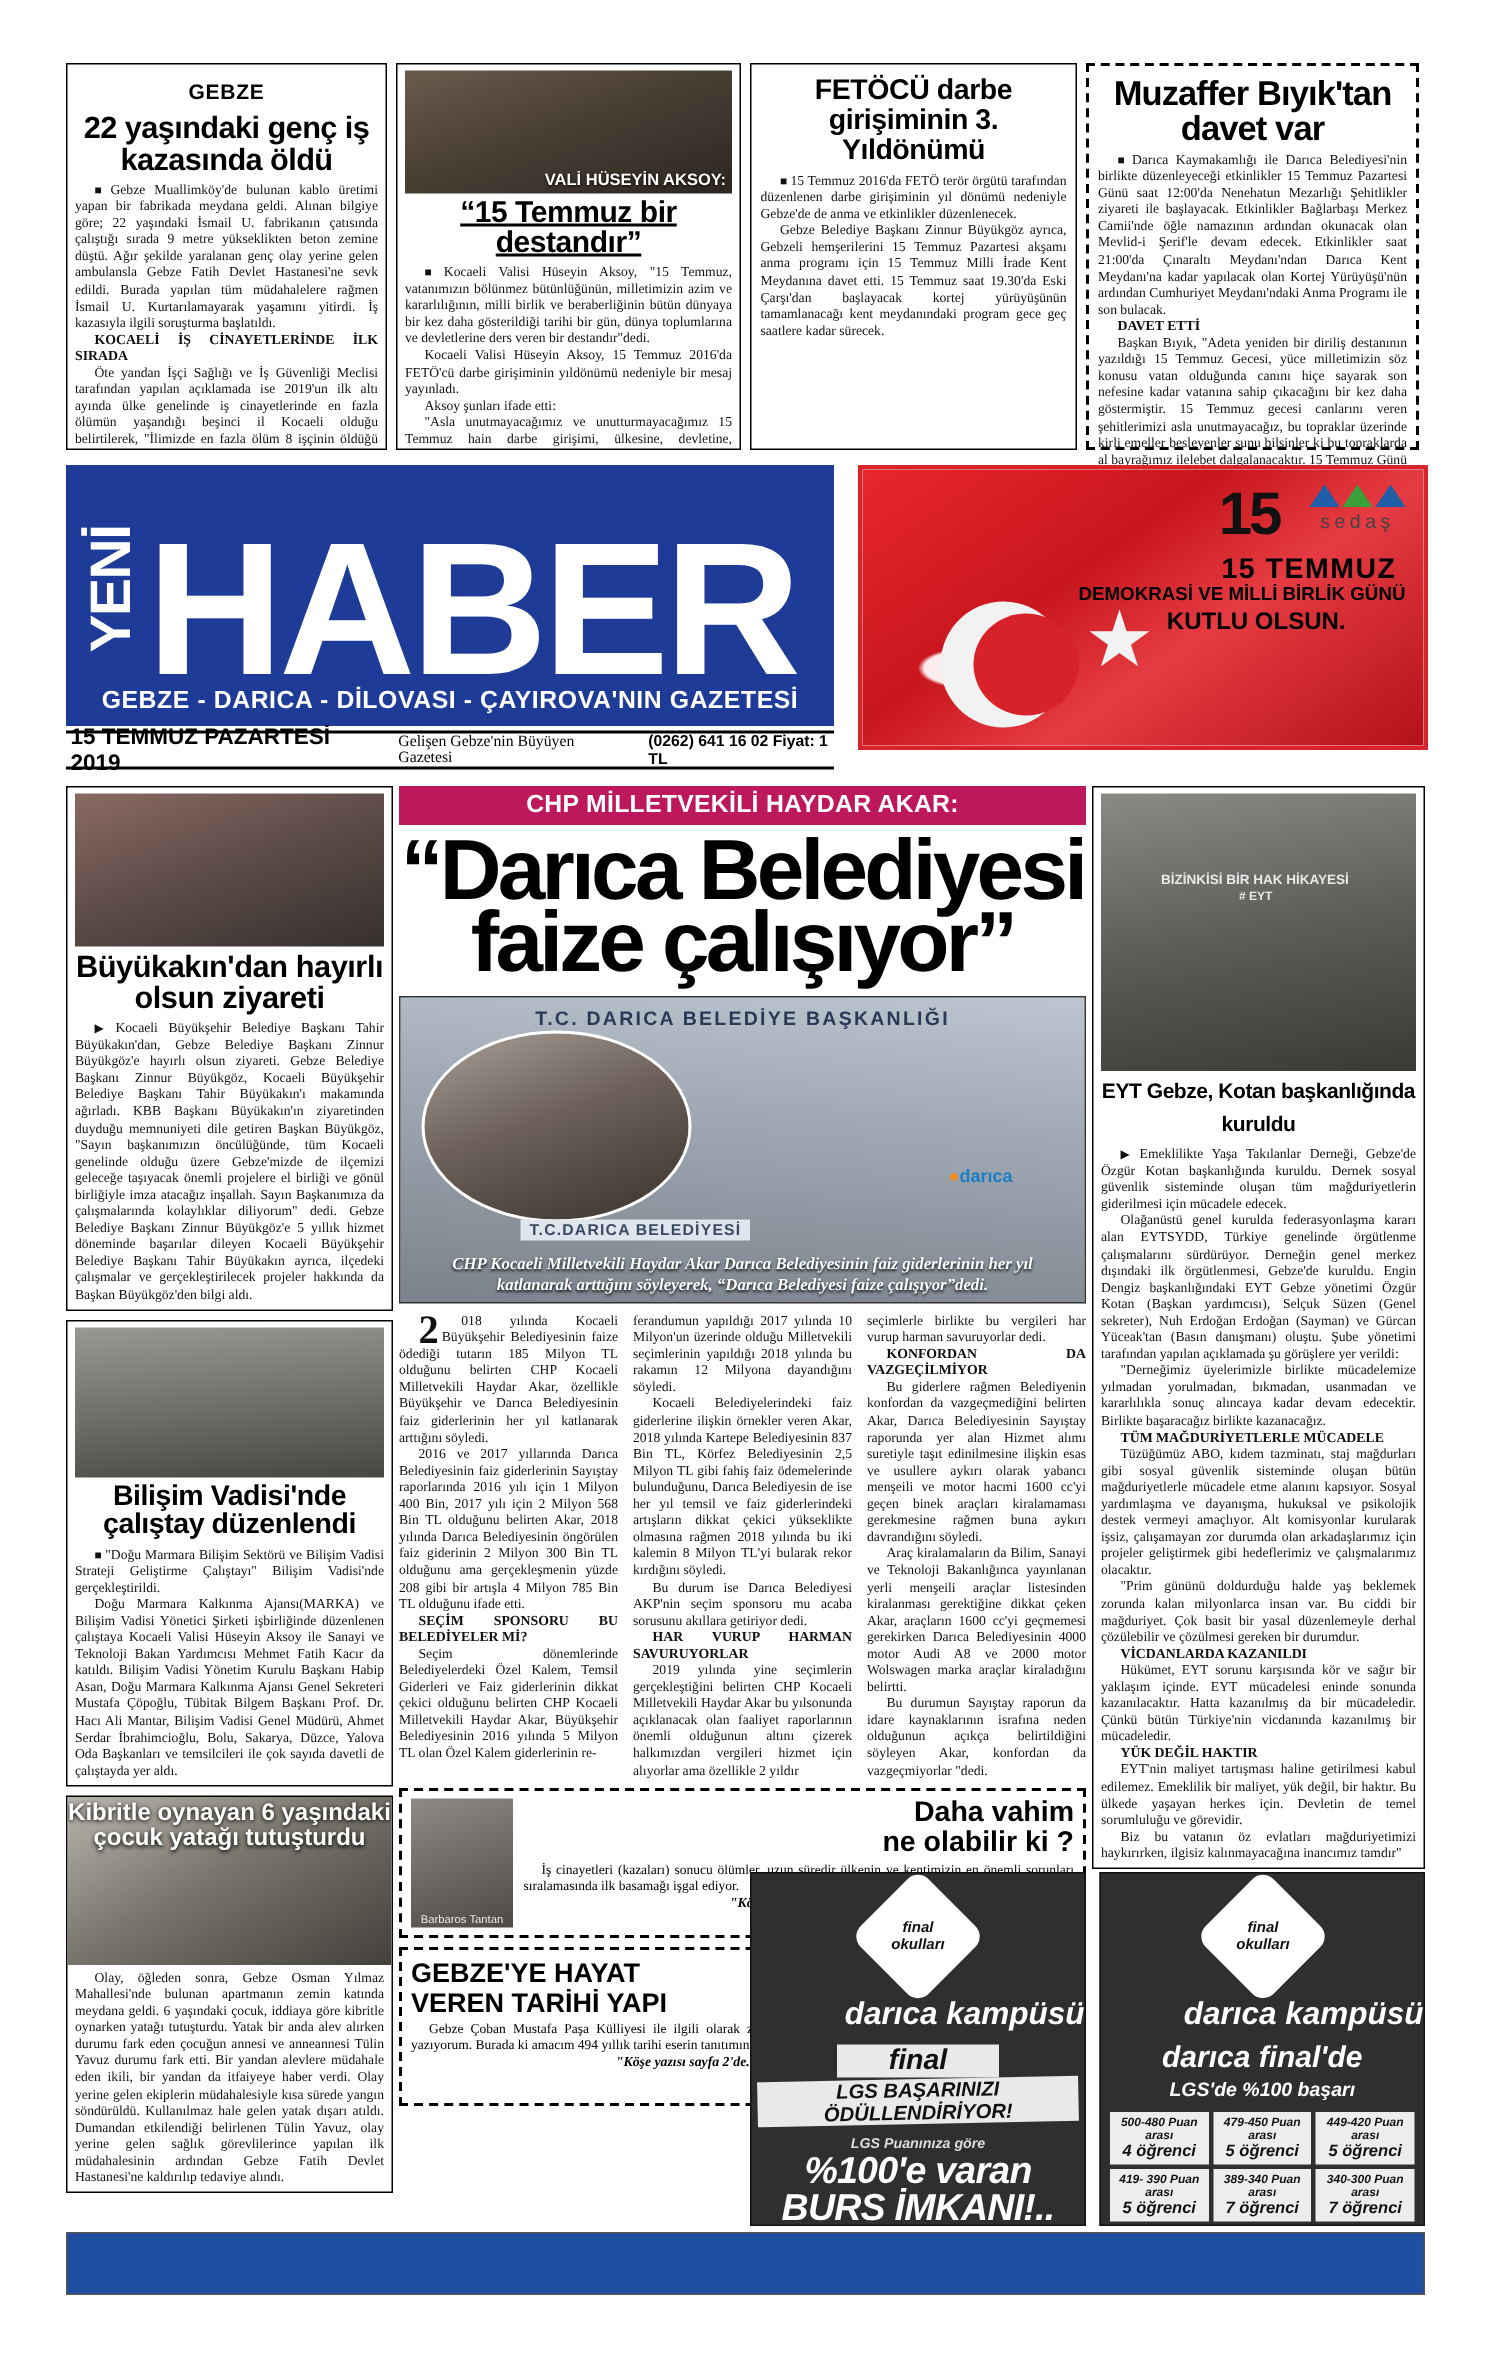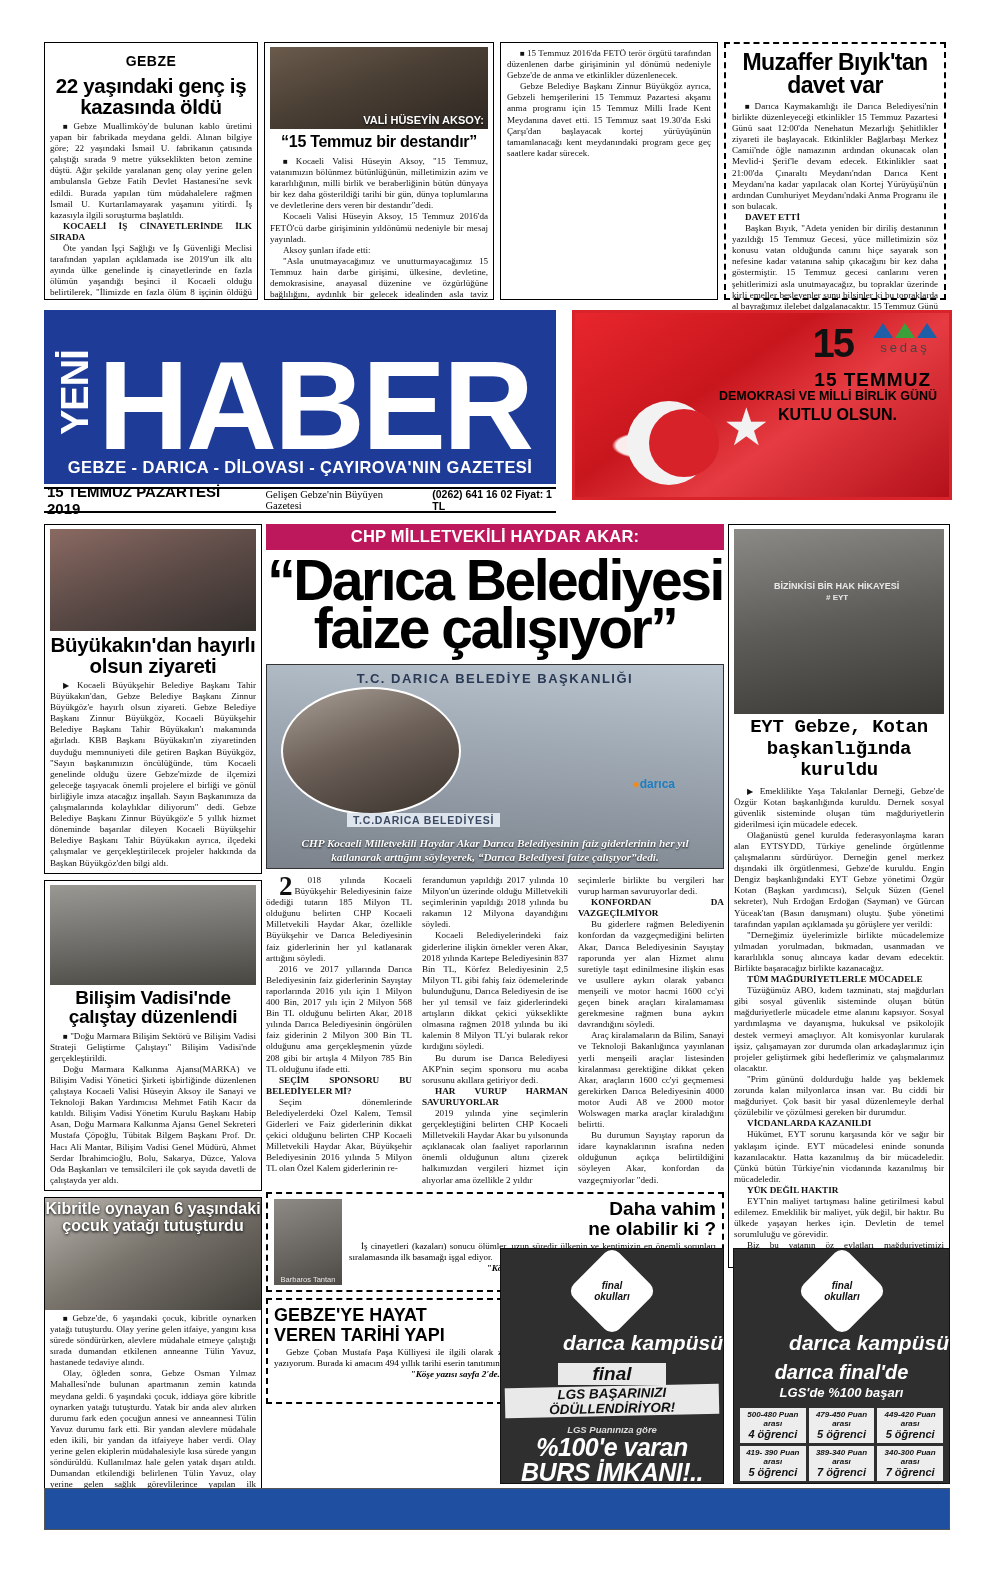--- a/index.html
+++ b/index.html
@@ -189,30 +189,31 @@
         <p class="sq">Gebze Muallimköy'de bulunan kablo üretimi yapan bir fabrikada meydana geldi. Alınan bilgiye göre; 22 yaşındaki İsmail U. fabrikanın çatısında çalıştığı sırada 9 metre yükseklikten beton zemine düştü. Ağır şekilde yaralanan genç olay yerine gelen ambulansla Gebze Fatih Devlet Hastanesi'ne sevk edildi. Burada yapılan tüm müdahalelere rağmen İsmail U. Kurtarılamayarak yaşamını yitirdi. İş kazasıyla ilgili soruşturma başlatıldı.</p>
         <p class="sub">KOCAELİ İŞ CİNAYETLERİNDE İLK SIRADA</p>
         <p>Öte yandan  İşçi Sağlığı ve İş Güvenliği Meclisi tarafından yapılan açıklamada ise 2019'un ilk altı ayında ülke genelinde iş cinayetlerinde en fazla ölümün yaşandığı beşinci il Kocaeli olduğu belirtilerek, "İlimizde en fazla ölüm 8 işçinin öldüğü Gebze'de meydana gelmiştir. Çayırova'da 6; Kartepe'de 4; Derince ve Gölcük'te 3; Darıca, Dilovası ve Körfez'de 2. İzmit, Kandıra ve Karamürsel'de ise 1 ölüm meydana gelmiştir denildi.</p>
       </div>
     </div>
 
     <div class="tcol tcol2 box" style="padding:4px 5px;">
       <div class="ph room" style="height:82px;">
         <div class="ph-cap">VALİ HÜSEYİN AKSOY:</div>
       </div>
-      <div class="hl-2" style="font-size:16px;">“15 Temmuz bir destandır”</div>
+      <div class="hl-2" style="font-size:20px;text-decoration:underline;">“15 Temmuz bir destandır”</div>
       <div class="body-txt">
         <p class="sq">Kocaeli Valisi Hüseyin Aksoy, "15 Temmuz, vatanımızın bölünmez bütünlüğünün, milletimizin azim ve kararlılığının, milli birlik ve beraberliğinin bütün dünyaya bir kez daha gösterildiği tarihi bir gün, dünya toplumlarına ve devletlerine ders veren bir destandır"dedi.</p>
         <p>Kocaeli Valisi Hüseyin Aksoy, 15 Temmuz 2016'da  FETÖ'cü darbe girişiminin yıldönümü nedeniyle  bir mesaj yayınladı.</p>
         <p>Aksoy şunları ifade etti:</p>
         <p><span>"Asla unutmayacağımız ve unutturmayacağımız 15 Temmuz hain darbe girişimi, ülkesine, devletine, demokrasisine, anayasal düzenine ve özgürlüğüne bağlılığını, aydınlık bir gelecek idealinden asla taviz vermeyeceğini tüm dünyaya haykıran asil milletimizin yazdığı kahramanlık destanı ile hüsrana uğratılmıştır"</span> </p>
       </div>
     </div>
 
     <div class="tcol tcol3 box" style="padding:5px 6px;">
+      <div class="hl-2">FETÖCÜ darbe girişiminin 3. Yıldönümü</div>
       <div class="body-txt">
         <p class="sq">15 Temmuz 2016'da FETÖ terör örgütü tarafından düzenlenen darbe girişiminin yıl dönümü nedeniyle Gebze'de de anma ve etkinlikler düzenlenecek.</p>
         <p>Gebze Belediye Başkanı Zinnur Büyükgöz ayrıca, Gebzeli hemşerilerini 15 Temmuz Pazartesi akşamı anma programı için 15 Temmuz Milli İrade Kent Meydanına davet etti. 15 Temmuz saat 19.30'da Eski Çarşı'dan başlayacak kortej yürüyüşünün tamamlanacağı kent meydanındaki program gece geç saatlere kadar sürecek.</p>
       </div>
     </div>
 
     <div class="tcol tcol4 dash" style="padding:5px 6px;">
       <div class="hl-3">Muzaffer Bıyık'tan davet var</div>
       <div class="body-txt">
         <p class="sq">Darıca Kaymakamlığı ile Darıca Belediyesi'nin birlikte düzenleyeceği etkinlikler 15 Temmuz Pazartesi Günü saat 12:00'da Nenehatun Mezarlığı Şehitlikler ziyareti ile başlayacak. Etkinlikler Bağlarbaşı Merkez Camii'nde öğle namazının ardından okunacak olan Mevlid-i Şerif'le devam edecek. Etkinlikler saat 21:00'da Çınaraltı Meydanı'ndan Darıca Kent Meydanı'na kadar yapılacak olan Kortej Yürüyüşü'nün ardından Cumhuriyet Meydanı'ndaki Anma Programı ile son bulacak.</p>
@@ -270,21 +271,20 @@
         <p class="sq">"Doğu Marmara Bilişim Sektörü ve Bilişim Vadisi Strateji Geliştirme Çalıştayı" Bilişim Vadisi'nde gerçekleştirildi.</p>
         <p>Doğu Marmara Kalkınma Ajansı(MARKA) ve Bilişim Vadisi Yönetici Şirketi işbirliğinde düzenlenen çalıştaya Kocaeli Valisi Hüseyin Aksoy ile Sanayi ve Teknoloji Bakan Yardımcısı Mehmet Fatih Kacır da katıldı. Bilişim Vadisi Yönetim Kurulu Başkanı Habip Asan, Doğu Marmara Kalkınma Ajansı Genel Sekreteri Mustafa Çöpoğlu, Tübitak Bilgem Başkanı Prof. Dr. Hacı Ali Mantar, Bilişim Vadisi Genel Müdürü, Ahmet Serdar İbrahimcioğlu, Bolu, Sakarya, Düzce, Yalova Oda Başkanları ve temsilcileri ile çok sayıda davetli de çalıştayda yer aldı.</p>
       </div>
     </div>
 
     <div class="box" style="padding:0 5px 4px;margin-top:6px;">
       <div class="ph fire" style="height:112px;margin:0 -5px;position:relative;">
         <div style="position:absolute;left:0;right:0;top:2px;text-align:center;font-family:'Liberation Sans',sans-serif;font-weight:bold;font-size:16px;line-height:17.5px;color:#fff;text-shadow:0 1px 3px #000;">Kibritle oynayan 6 yaşındaki çocuk yatağı tutuşturdu</div>
       </div>
       <div class="body-txt" style="margin-top:3px;">
-        <p class="sq">Gebze'de, 6 yaşındaki çocuk, kibritle oynarken yatağı tutuşturdu. Olay yerine gelen itfaiye, yangını kısa sürede söndürürken, alevlere müdahale etmeye çalıştığı sırada dumandan etkilenen anneanne Tülin Yavuz, hastanede tedaviye alındı.</p>
         <p>Olay, öğleden sonra, Gebze Osman Yılmaz Mahallesi'nde bulunan apartmanın zemin katında meydana geldi. 6 yaşındaki çocuk, iddiaya göre kibritle oynarken yatağı tutuşturdu. Yatak bir anda alev alırken durumu fark eden çocuğun annesi ve anneannesi Tülin Yavuz durumu fark etti. Bir yandan alevlere müdahale eden ikili, bir yandan da itfaiyeye haber verdi. Olay yerine gelen ekiplerin müdahalesiyle kısa sürede yangın söndürüldü. Kullanılmaz hale gelen yatak dışarı atıldı. Dumandan etkilendiği belirlenen Tülin Yavuz, olay yerine gelen sağlık görevlilerince yapılan ilk müdahalesinin ardından Gebze Fatih Devlet Hastanesi'ne kaldırılıp tedaviye alındı.</p>
       </div>
     </div>
   </div>
 
   <div class="midcol">
     <div class="lead-kicker">CHP MİLLETVEKİLİ HAYDAR AKAR:</div>
     <div class="lead-hl">“Darıca Belediyesi</div>
     <div class="lead-hl" style="margin-top:-8px;">faize çalışıyor”</div>
 
@@ -345,21 +345,21 @@
       </div>
     </div>
   </div>
 
   <div class="rightcol">
     <div class="box" style="padding:4px 5px;">
       <div class="ph meet" style="height:185px;position:relative;">
         <div style="position:absolute;left:40px;top:52px;font-family:'Liberation Sans',sans-serif;font-weight:bold;font-size:9px;color:#e9e9e9;">BİZİNKİSİ BİR HAK HİKAYESİ</div>
         <div style="position:absolute;left:92px;top:64px;font-family:'Liberation Sans',sans-serif;font-weight:bold;font-size:8px;color:#e9e9e9;"># EYT</div>
       </div>
-      <div class="hl-2" style="font-size:19px;line-height:21.5px;font-family:Liberation Mono, monospace;">EYT Gebze, Kotan başkanlığında kuruldu</div>
+      <div class="hl-2" style="font-size:14px;line-height:21.5px;">EYT Gebze, Kotan başkanlığında kuruldu</div>
       <div class="body-txt">
         <p class="tri">Emeklilikte Yaşa Takılanlar Derneği, Gebze'de Özgür Kotan başkanlığında kuruldu. Dernek sosyal güvenlik sisteminde oluşan tüm mağduriyetlerin giderilmesi için mücadele edecek.</p>
         <p>Olağanüstü genel kurulda federasyonlaşma kararı alan EYTSYDD, Türkiye genelinde örgütlenme çalışmalarını sürdürüyor. Derneğin genel merkez dışındaki ilk örgütlenmesi, Gebze'de kuruldu. Engin Dengiz başkanlığındaki EYT Gebze yönetimi Özgür Kotan (Başkan yardımcısı), Selçuk Süzen (Genel sekreter), Nuh Erdoğan Erdoğan (Sayman) ve Gürcan Yüceak'tan (Basın danışmanı) oluştu. Şube yönetimi tarafından yapılan açıklamada şu görüşlere yer verildi:</p>
         <p>"Derneğimiz  üyelerimizle birlikte mücadelemize yılmadan yorulmadan, bıkmadan, usanmadan ve kararlılıkla sonuç alıncaya kadar devam edecektir. Birlikte başaracağız birlikte kazanacağız.</p>
         <p class="sub">TÜM MAĞDURİYETLERLE MÜCADELE</p>
         <p>Tüzüğümüz ABO, kıdem tazminatı, staj mağdurları gibi sosyal güvenlik sisteminde oluşan bütün mağduriyetlerle mücadele etme alanını kapsıyor. Sosyal yardımlaşma ve dayanışma, hukuksal ve psikolojik destek vermeyi amaçlıyor. Alt komisyonlar kurularak işsiz, çalışamayan zor durumda olan arkadaşlarımız için projeler geliştirmek gibi hedeflerimiz ve çalışmalarımız olacaktır.</p>
         <p>"Prim gününü doldurduğu halde yaş beklemek zorunda kalan milyonlarca insan var. Bu ciddi bir mağduriyet. Çok basit bir yasal düzenlemeyle derhal çözülebilir ve çözülmesi gereken bir durumdur.</p>
         <p class="sub">VİCDANLARDA KAZANILDI</p>
         <p>Hükümet, EYT sorunu karşısında kör ve sağır bir yaklaşım içinde. EYT mücadelesi eninde sonunda kazanılacaktır. Hatta kazanılmış da bir mücadeledir. Çünkü bütün Türkiye'nin vicdanında kazanılmış bir mücadeledir.</p>
         <p class="sub">YÜK DEĞİL HAKTIR</p>

